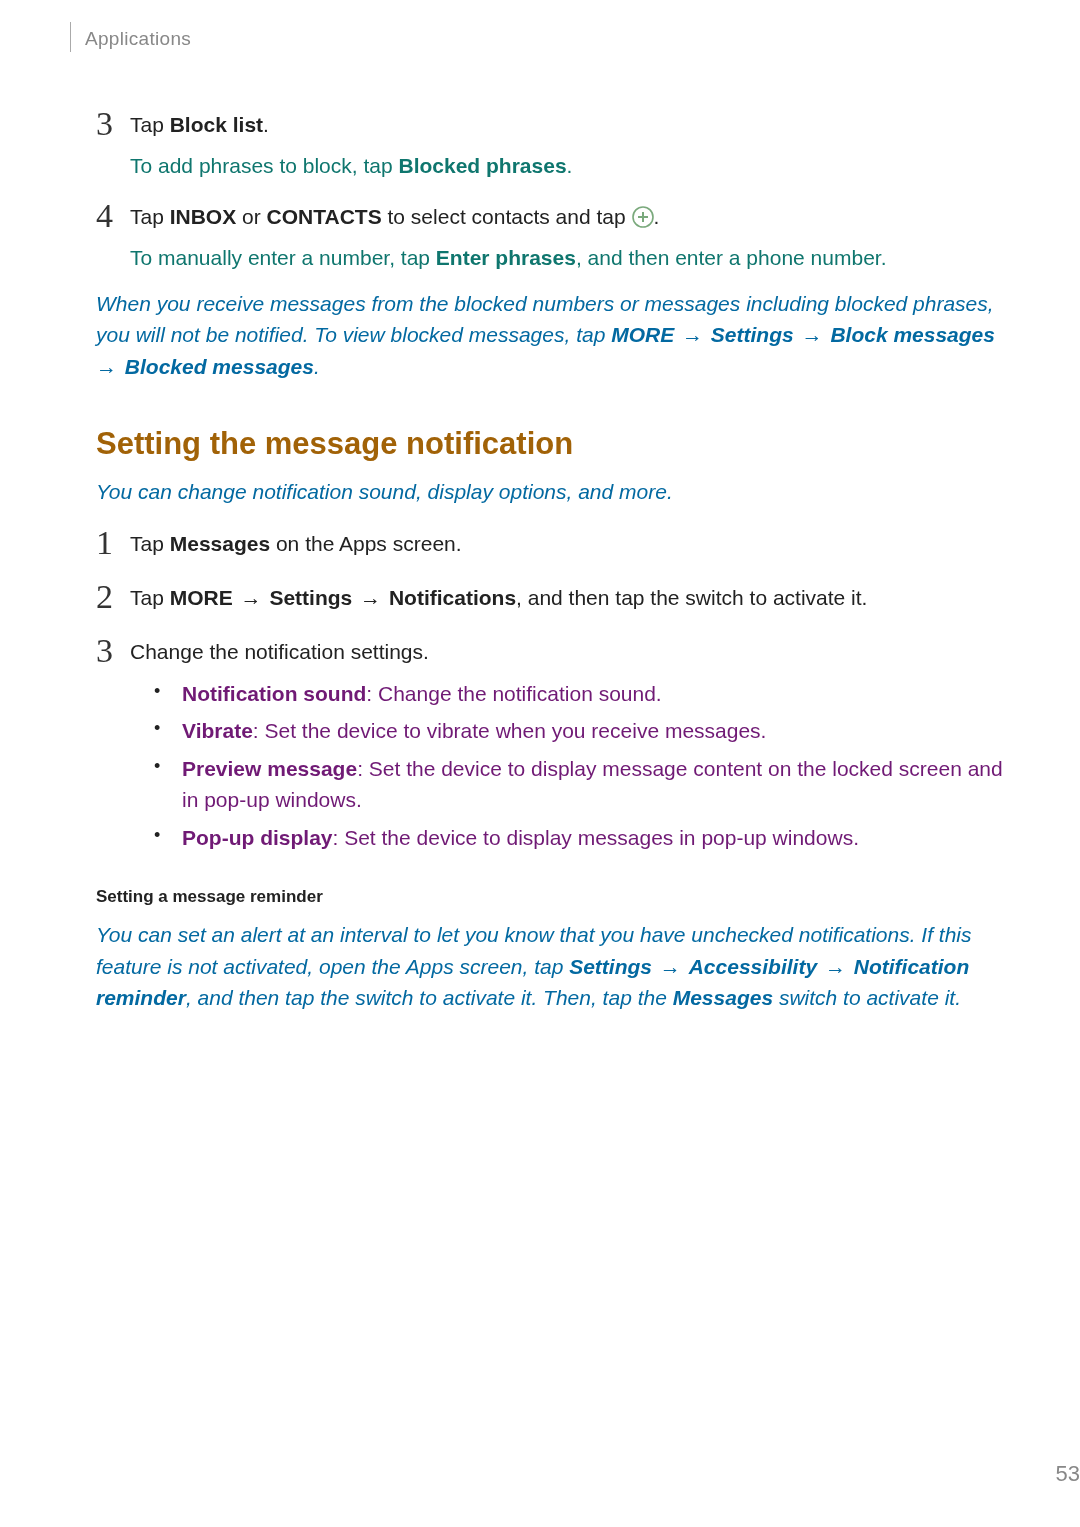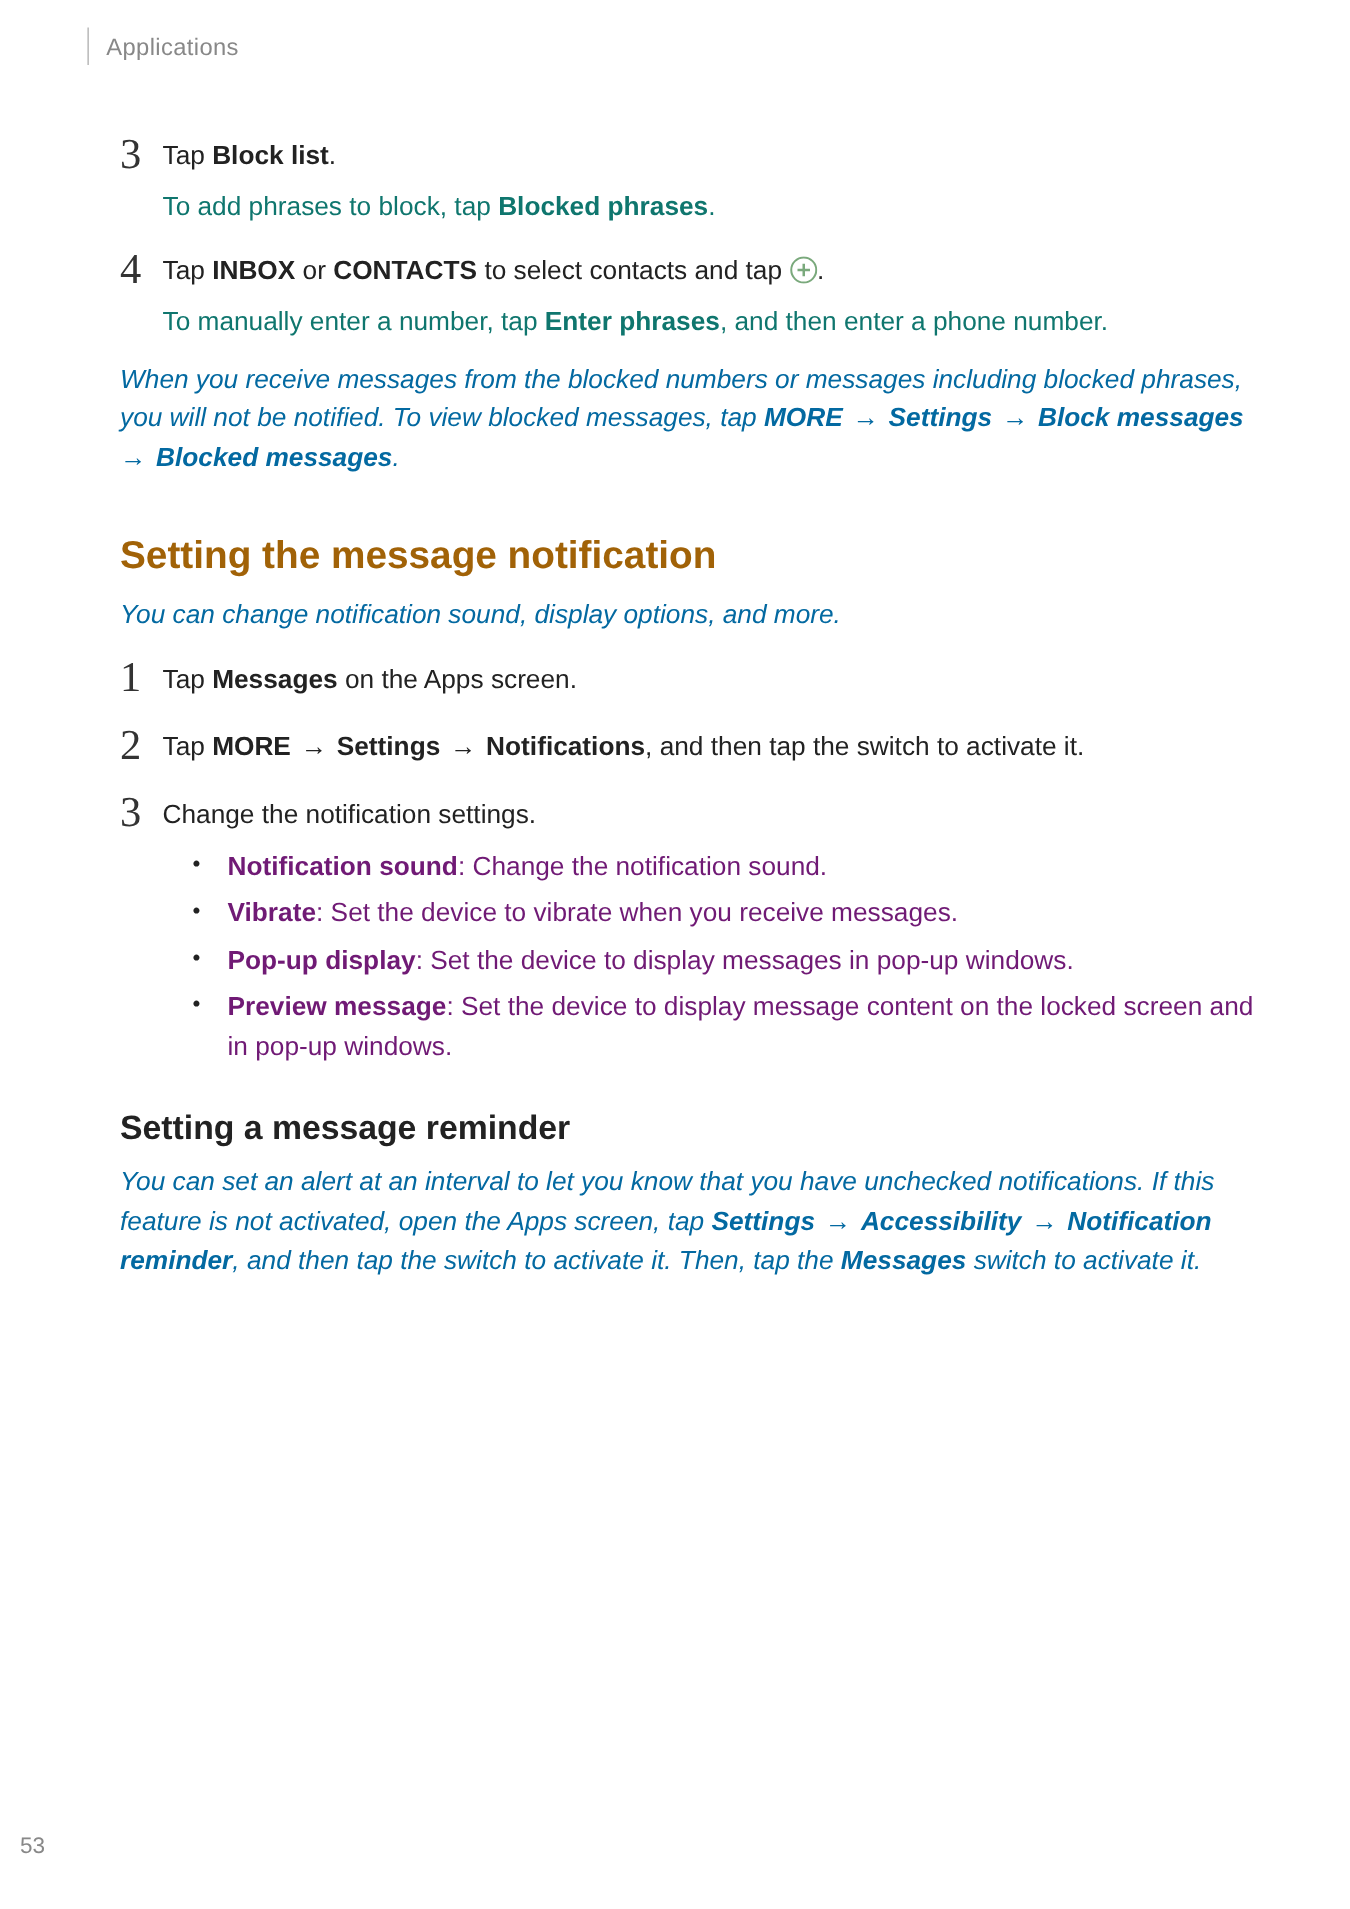--- a/index.html
+++ b/index.html
@@ -71,21 +71,21 @@
     }
     .bold { font-weight: 700; }
     .h2 {
       color: #a16207;
       font-size: 31px;
       font-weight: 700;
       margin-top: 44px;
       margin-bottom: 14px;
     }
     .h3 {
-      font-size: 27px;
+      font-size: 17px;
       font-weight: 700;
       margin-top: 34px;
       margin-bottom: 12px;
       color: #222;
     }
     .arrow { padding: 0 2px; }
     .plus-icon {
       display: inline-block;
       vertical-align: middle;
       width: 22px;
@@ -109,24 +109,24 @@
       content: "•";
       position: absolute;
       left: 0;
       top: 0;
       font-size: 18px;
       color: #222;
     }
     .page-num {
       position: absolute;
       bottom: 40px;
-      left: 16px;
+      left: 0;
       right: 0;
-      text-align: left;
-      font-size: 18px;
+      text-align: right;
+      font-size: 22px;
       color: #888;
     }
   </style>
 </head>
 <body>
 
 <div class="page">
 
   <div class="header-line"></div>
   <div class="header-text">Applications</div>
@@ -179,22 +179,22 @@
     </div>
 
     <div class="step" style="margin-top: 20px;">
       <div class="step-num">3</div>
       <div class="step-body">Change the notification settings.</div>
     </div>
 
     <ul class="bullets">
       <li><span class="bold">Notification sound</span><span>: Change the notification sound.</span></li>
       <li><span class="bold">Vibrate</span><span>: Set the device to vibrate when you receive messages.</span></li>
+      <li><span class="bold">Preview message</span><span>: Set the device to display message content on the locked screen and in pop-up windows.</span></li>
       <li><span class="bold">Pop-up display</span><span>: Set the device to display messages in pop-up windows.</span></li>
-      <li><span class="bold">Preview message</span><span>: Set the device to display message content on the locked screen and in pop-up windows.</span></li>
     </ul>
 
     <h3 class="h3">Setting a message reminder</h3>
 
     <p class="para" style="margin-top:10px;">
       <span>You can set an alert at an interval to let you know that you have unchecked notifications. If this feature is not activated, open the Apps screen, tap </span><span class="bold">Settings</span><span class="arrow"> → </span><span class="bold">Accessibility</span><span class="arrow"> → </span><span class="bold">Notification reminder</span><span>, and then tap the switch to activate it. Then, tap the </span><span class="bold">Messages</span><span> switch to activate it.</span>
     </p>
 
   </div>
 

